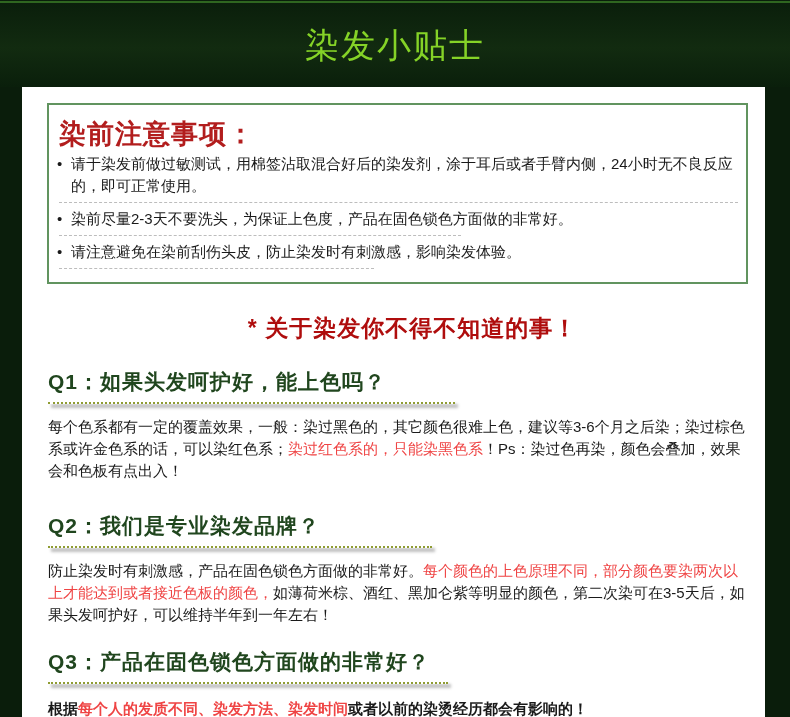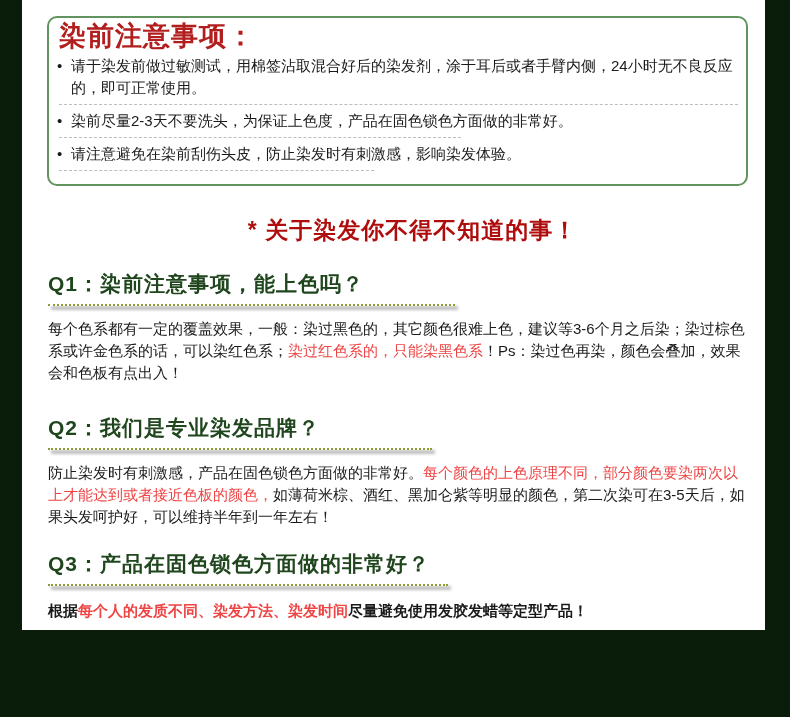--- a/index.html
+++ b/index.html
@@ -28,22 +28,22 @@
 
   
   .panel{
     margin:0 25px 0 22px;width:743px;height:630px;
     background:#ffffff;box-sizing:border-box;padding-top:16px;
   }
 
   
   .notice-box{
     margin-left:25px;width:701px;box-sizing:border-box;
-    border:2px solid #61945f;border-radius:10px;
-    padding:1px 6px 8px 6px;
+    border:2px solid #61945f;border-radius:0;
+    padding:12px 6px 8px 6px;
   }
   .notice-title{
     color:#b21d1d;font-size:27px;font-weight:bold;
     line-height:30px;margin:2px 0 4px 4px;letter-spacing:1px;
   }
   .bullet-row{
     display:flex;color:#1a1a1a;font-size:15px;line-height:22px;
     padding-left:2px;
   }
   .bullet-dot{width:14px;flex-shrink:0;color:#1a1a1a;}
@@ -84,20 +84,24 @@
     color:#1a1a1a;font-size:15px;line-height:22px;
   }
   .q3 .answer{margin-top:14px;font-weight:bold;}
   .red{color:#ef4444;}
 </style>
 </head>
 <body>
 
 <div class="page">
 
+  <div class="header">
+    <div class="header-top-line"></div>
+    <div class="page-title">染发小贴士</div>
+  </div>
 
   <div class="panel">
 
     <div class="notice-box">
       <div class="notice-title">染前注意事项：</div>
 
       <div class="bullet-row">
         <span class="bullet-dot">•</span>
         <span class="bullet-text">请于染发前做过敏测试，用棉签沾取混合好后的染发剂，涂于耳后或者手臂内侧，24小时无不良反应的，即可正常使用。</span>
       </div>
@@ -114,32 +118,32 @@
         <span class="bullet-text">请注意避免在染前刮伤头皮，防止染发时有刺激感，影响染发体验。</span>
       </div>
       <div class="dashed-divider short"></div>
     </div>
 
     <div class="main-title">* 关于染发你不得不知道的事！</div>
 
     <div class="qa-wrap">
 
       <div class="qa q1">
-        <div class="q-heading">Q1：染前注意事项，能上色吗？</div>
+        <div class="q-heading">Q1：如果头发呵护好，能上色吗？</div>
         <div class="q-underline"></div>
         <p class="answer"><span>每个色系都有一定的覆盖效果，一般：染过黑色的，其它颜色很难上色，建议等3-6个月之后染；染过棕色系或许金色系的话，可以染红色系；</span><span class="red">染过红色系的，只能染黑色系</span><span>！Ps：染过色再染，颜色会叠加，效果会和色板有点出入！</span></p>
       </div>
 
       <div class="qa q2">
         <div class="q-heading">Q2：我们是专业染发品牌？</div>
         <div class="q-underline"></div>
         <p class="answer"><span>防止染发时有刺激感，产品在固色锁色方面做的非常好。</span><span class="red">每个颜色的上色原理不同，部分颜色要染两次以上才能达到或者接近色板的颜色，</span><span>如薄荷米棕、酒红、黑加仑紫等明显的颜色，第二次染可在3-5天后，如果头发呵护好，可以维持半年到一年左右！</span></p>
       </div>
 
       <div class="qa q3">
         <div class="q-heading">Q3：产品在固色锁色方面做的非常好？</div>
         <div class="q-underline"></div>
-        <p class="answer"><span>根据</span><span class="red">每个人的发质不同、染发方法、染发时间</span><span>尽量避免使用发胶发蜡等定型产品！</span></p>
+        <p class="answer"><span>根据</span><span class="red">每个人的发质不同、染发方法、染发时间</span><span>或者以前的染烫经历都会有影响的！</span></p>
       </div>
 
     </div>
   </div>
 </div>
 
 </body></html>

